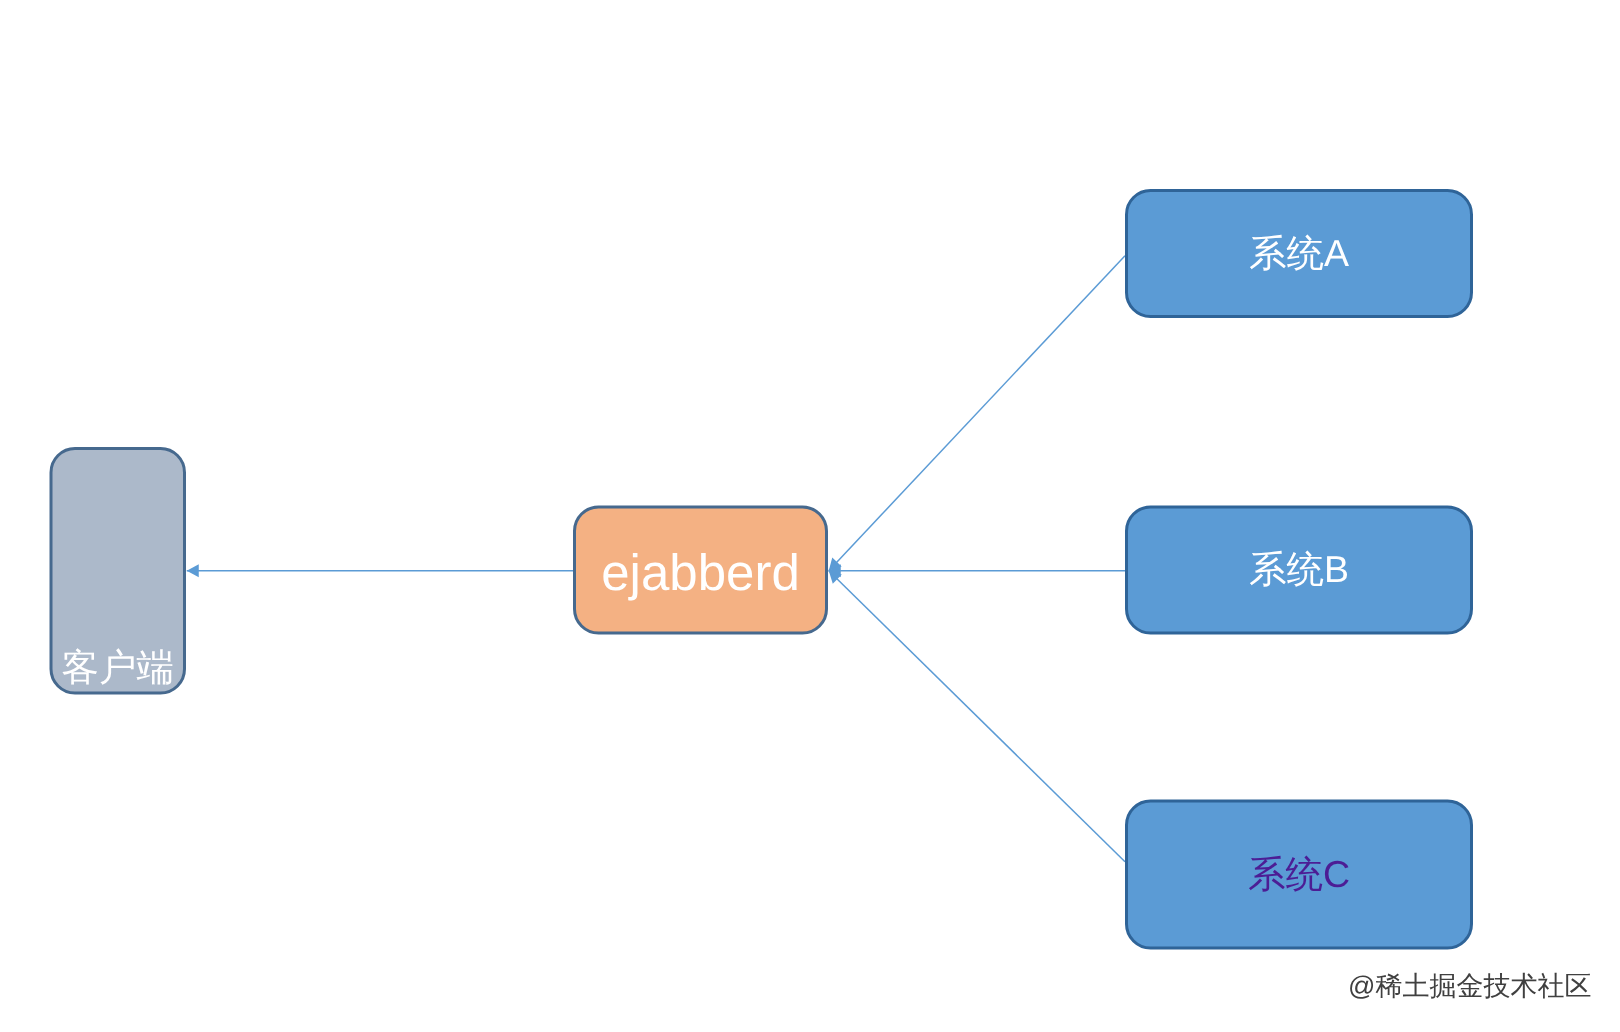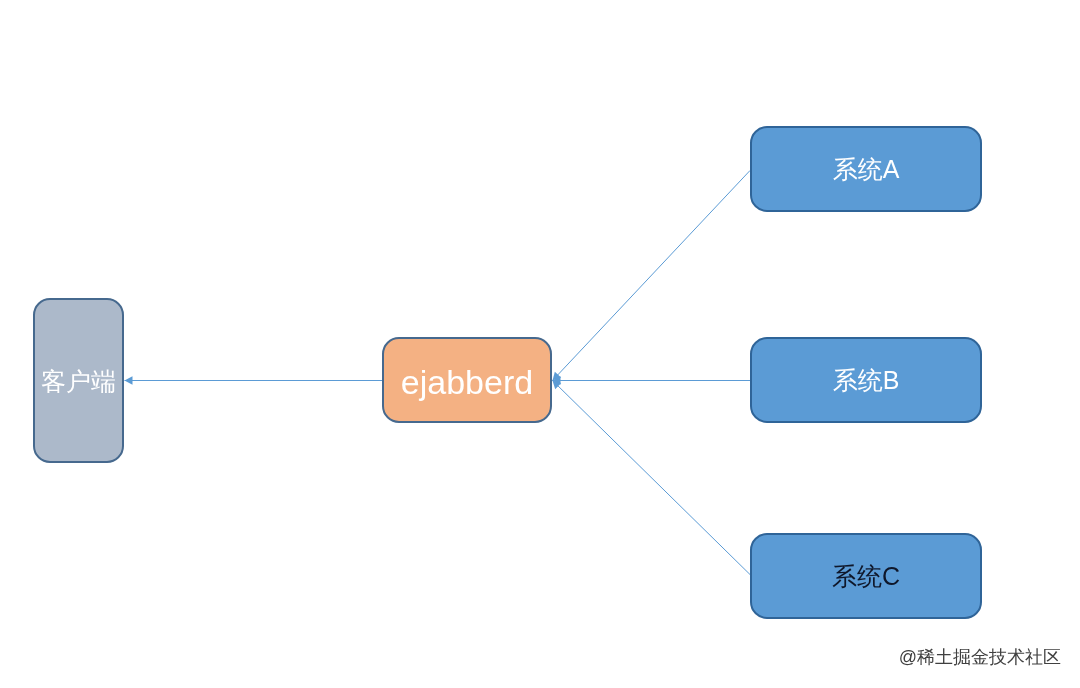--- a/index.html
+++ b/index.html
@@ -6,21 +6,21 @@
   html,body{margin:0;padding:0;}
   body{width:1080px;height:688px;background:#ffffff;overflow:hidden;
        font-family:"Liberation Sans",sans-serif;position:relative;}
   #stage{position:absolute;left:0;top:0;width:1080px;height:688px;background:#ffffff;}
   svg.edges{position:absolute;left:0;top:0;width:1080px;height:688px;overflow:visible;}
   .node{position:absolute;box-sizing:border-box;display:flex;align-items:center;
         justify-content:center;color:#ffffff;text-align:center;
         border-style:solid;border-width:2px;}
   .node > span{display:block;}
   #node-client  {left:33px; top:298px; width:91px;  height:165px; border-radius:17px;
-                 background:#acb9ca; border-color:#46698e; font-size:25px; line-height:32px; padding:0 0;}
+                 background:#acb9ca; border-color:#46698e; font-size:25px; line-height:32px; padding:0 0;align-items:flex-end;}
   #node-ejabberd{left:382px;top:337px; width:170px; height:86px;  border-radius:17px;
                  background:#f4b183; border-color:#46698e; font-size:25px; line-height:32px; padding:0 10px;}
   #node-ejabberd > span{position:relative; top:2px;}
   #node-systemA {left:750px;top:126px; width:232px; height:86px;  border-radius:17px;
                  background:#5b9bd5; border-color:#2f6498; font-size:25px; line-height:32px; padding:0 10px;text-align:right;}
   #node-systemB {left:750px;top:337px; width:232px; height:86px;  border-radius:17px;
                  background:#5b9bd5; border-color:#2f6498; font-size:25px; line-height:32px; padding:0 22px;}
   #node-systemC {left:750px;top:533px; width:232px; height:86px;  border-radius:17px;
                  background:#5b9bd5; border-color:#2f6498; font-size:25px; line-height:32px; padding:0 10px;}
   .wm{position:absolute;right:19px;bottom:19px;color:#8e9093;font-size:18px;white-space:nowrap;}
@@ -54,18 +54,18 @@
   </div>
   <div class="node" id="node-ejabberd" style="left: 382px; top: 337px; width: 170px; height: 86px; border-radius: 17px; background: rgb(244, 177, 131); border-color: rgb(70, 105, 142); color: rgb(255, 255, 255); font-size: 34px;">
     <span>ejabberd</span>
   </div>
   <div class="node" id="node-systemA" style="left: 750px; top: 126px; width: 232px; height: 86px; border-radius: 17px; background: rgb(91, 155, 213); border-color: rgb(47, 100, 152); color: rgb(255, 255, 255); font-size: 25px;">
     <span>系统A</span>
   </div>
   <div class="node" id="node-systemB" style="left: 750px; top: 337px; width: 232px; height: 86px; border-radius: 17px; background: rgb(91, 155, 213); border-color: rgb(47, 100, 152); color: rgb(255, 255, 255); font-size: 25px;">
     <span>系统B</span>
   </div>
-  <div class="node" id="node-systemC" style="left: 750px; top: 533px; width: 232px; height: 86px; border-radius: 17px; background: rgb(91, 155, 213); border-color: rgb(47, 100, 152); color: #0f172a; font-size: 25px;">
+  <div class="node" id="node-systemC" style="left: 750px; top: 533px; width: 232px; height: 100px; border-radius: 17px; background: rgb(91, 155, 213); border-color: rgb(47, 100, 152); color: #4c1d95; font-size: 25px;">
     <span>系统C</span>
   </div>
 
   <div class="wm" style="color: #404040; font-size: 18px;">@稀土掘金技术社区</div>
 </div>
 
 </body></html>

